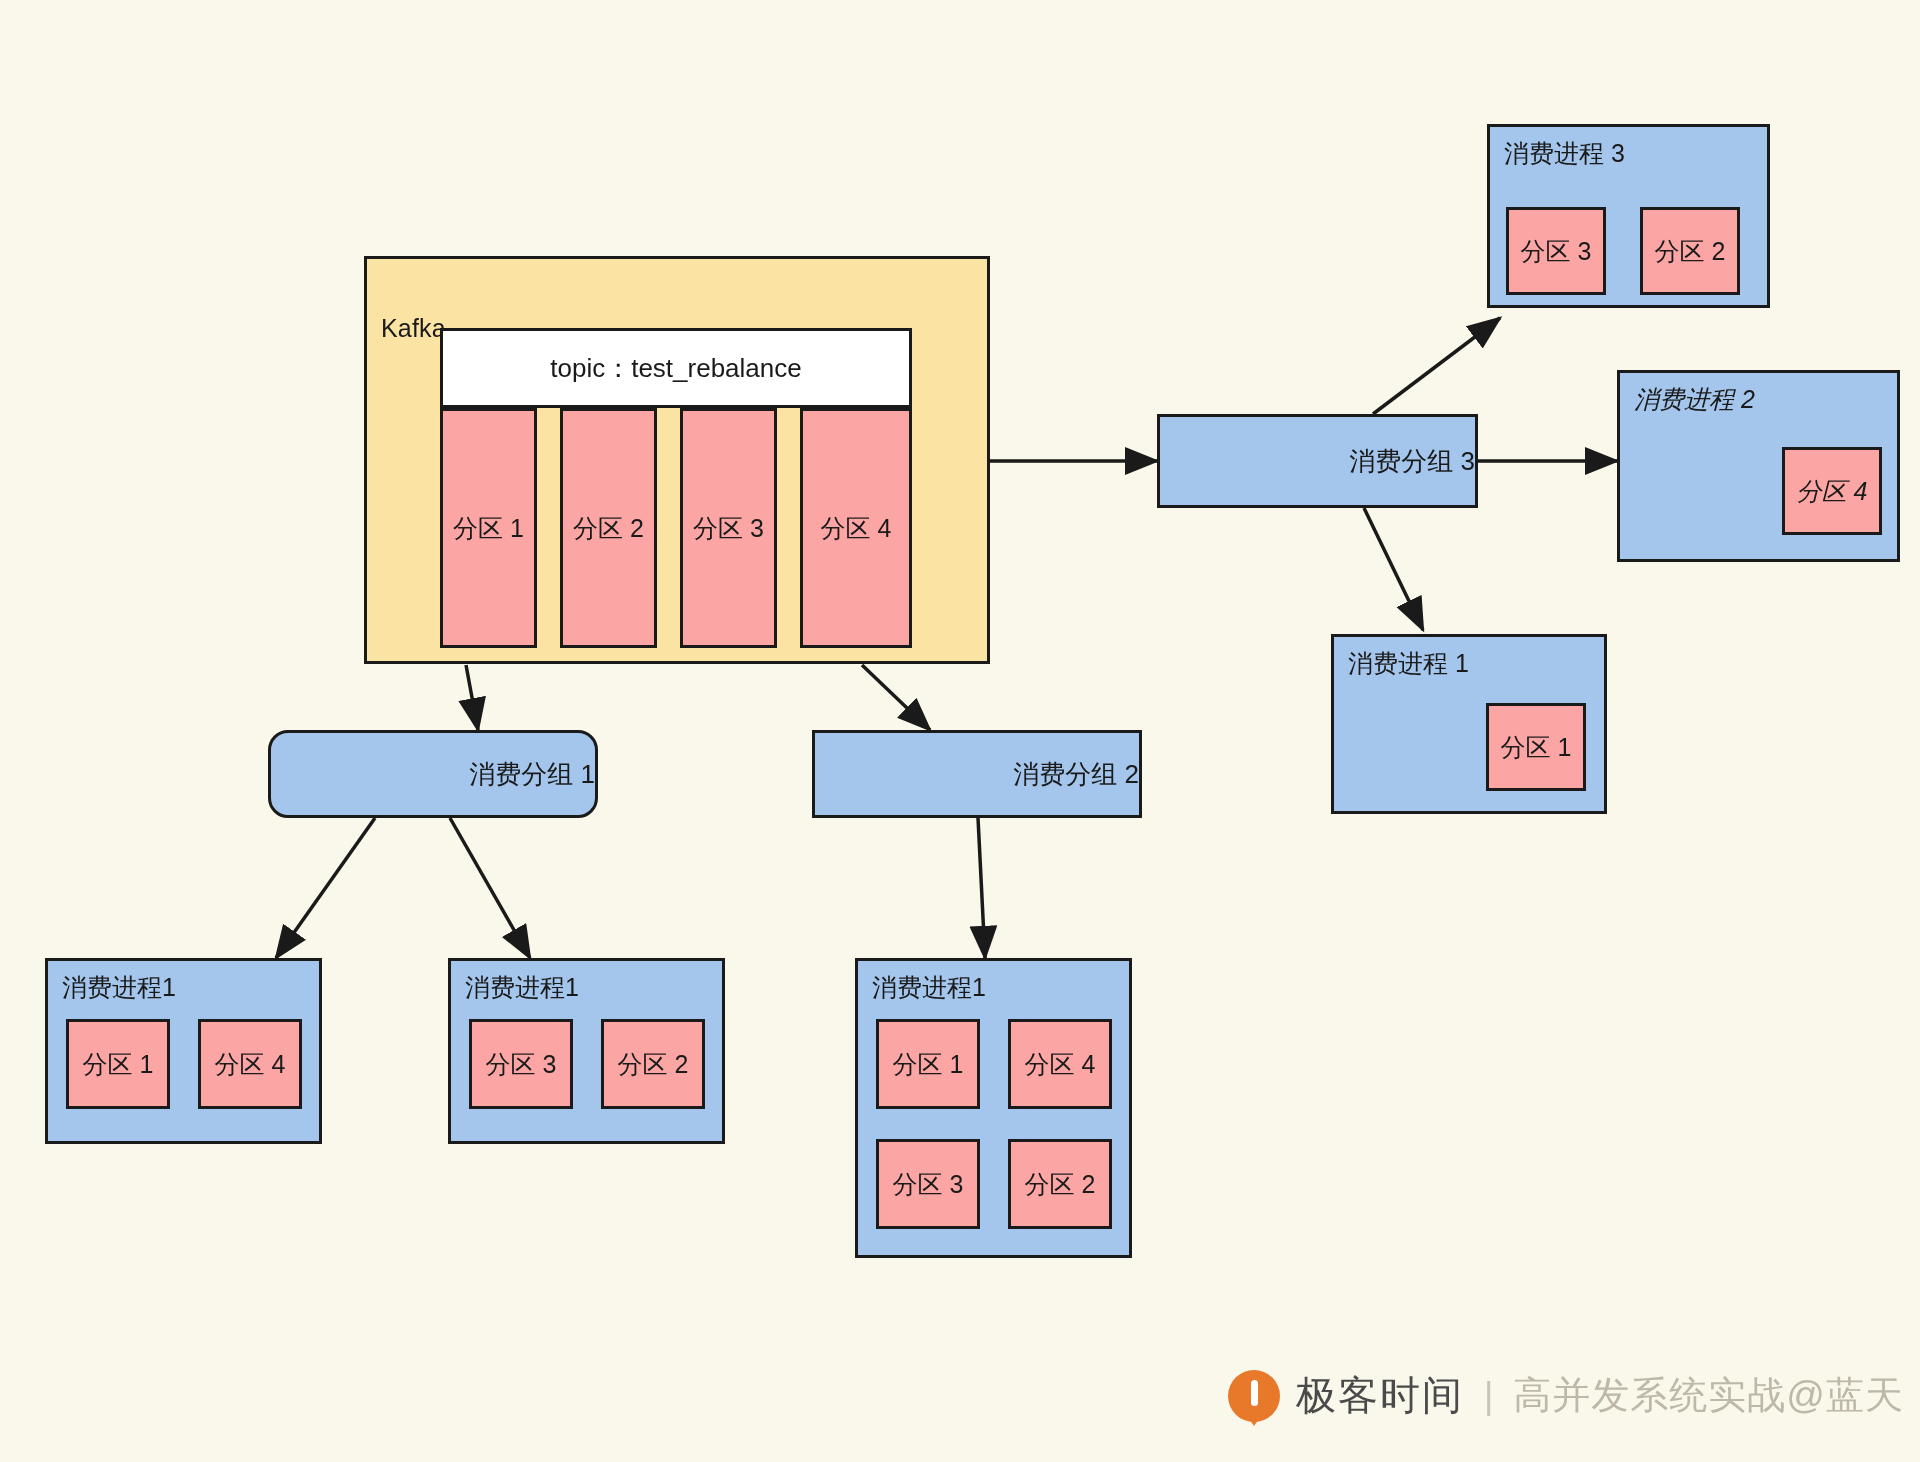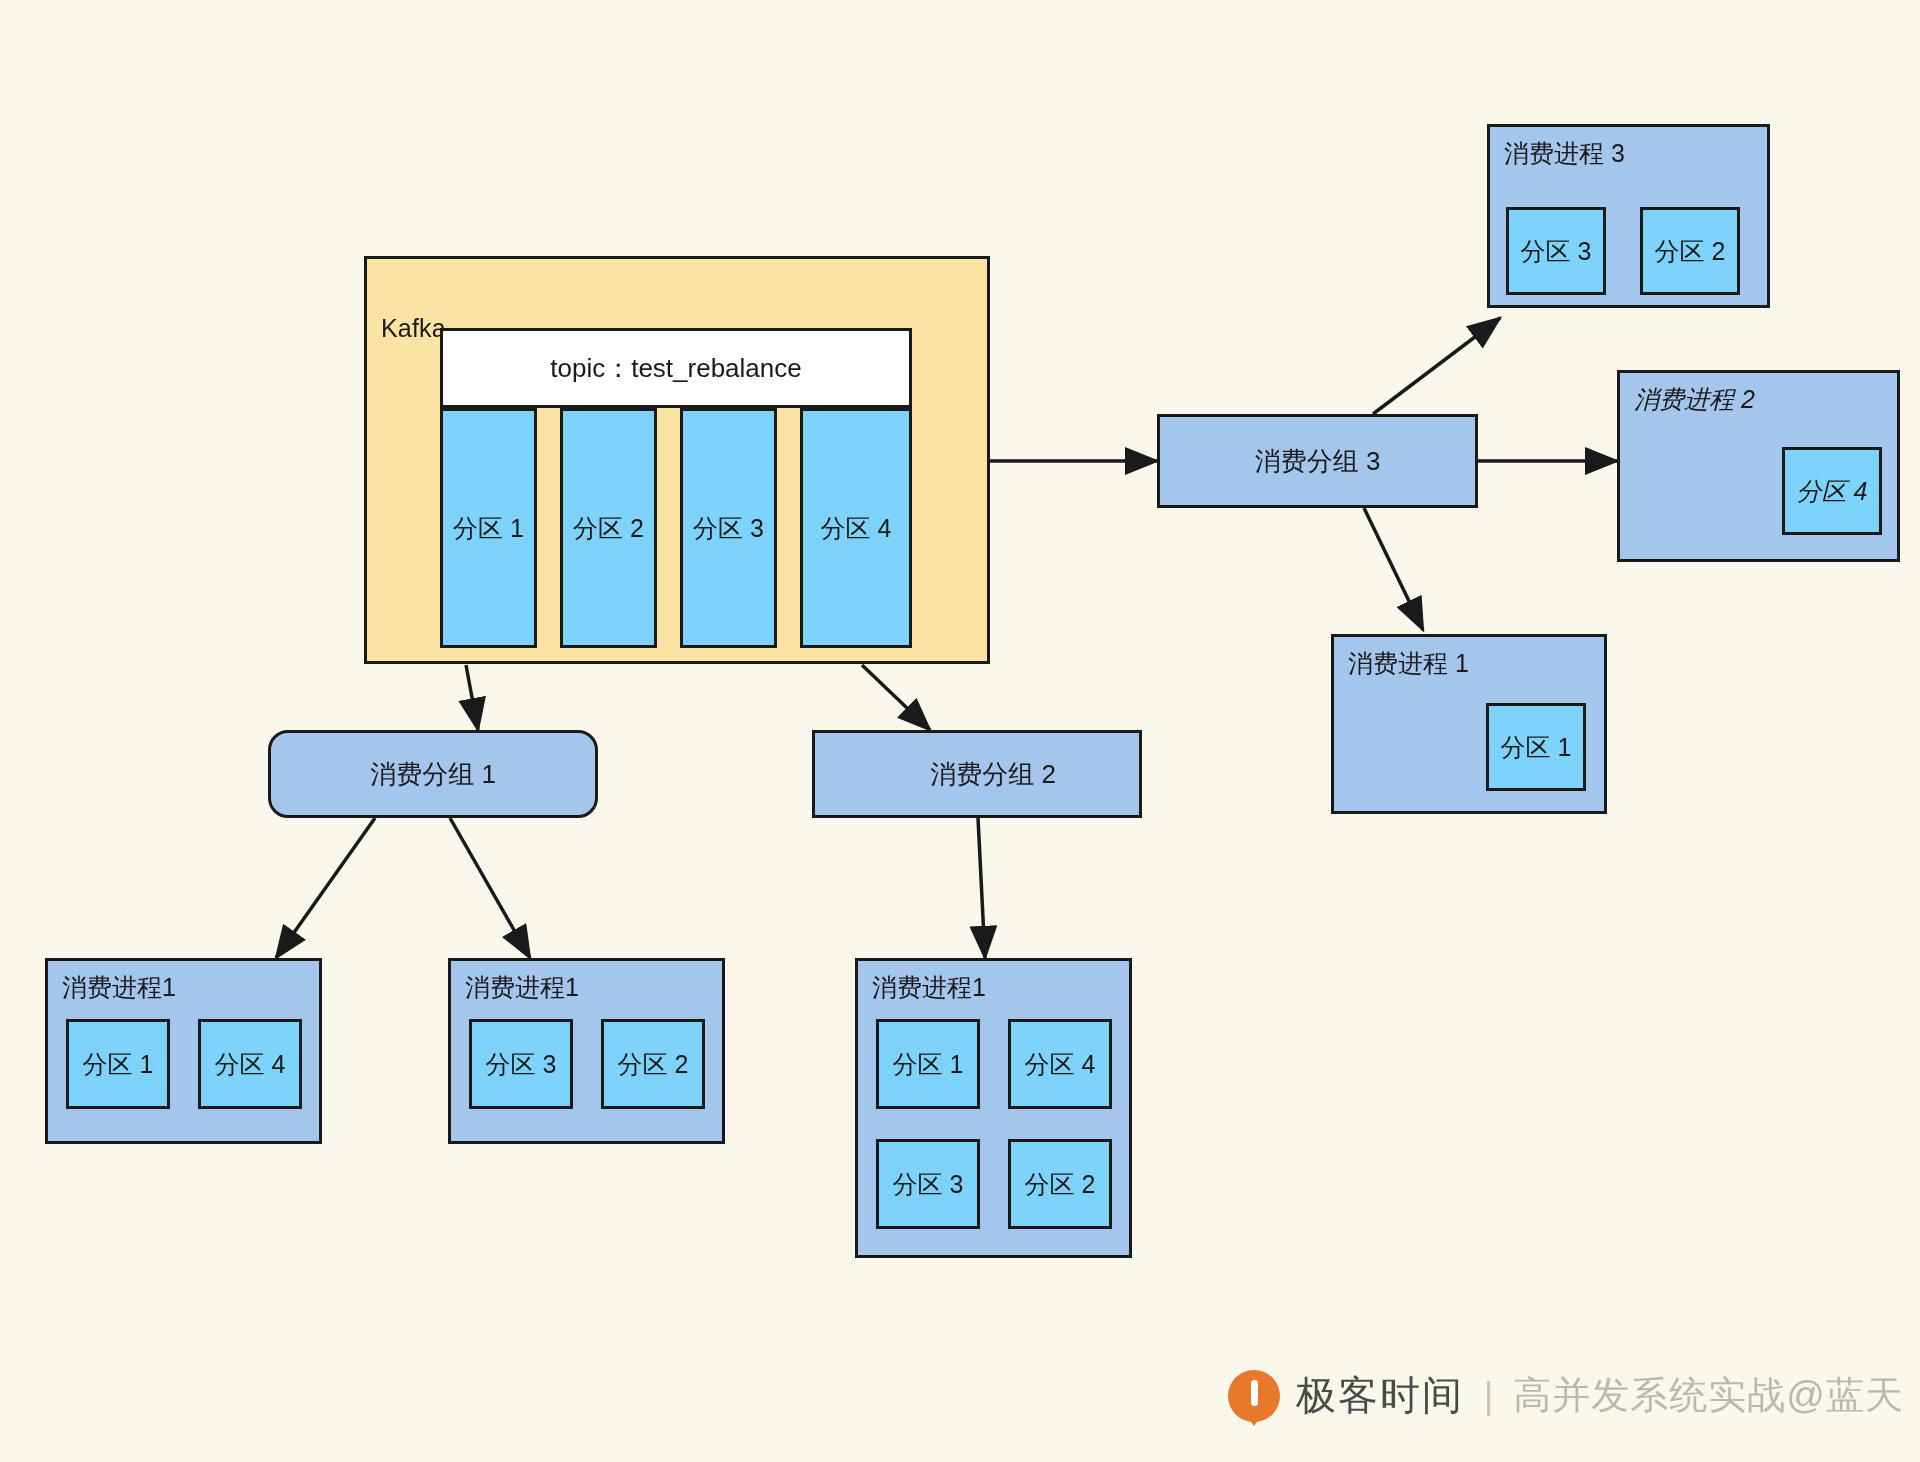--- a/index.html
+++ b/index.html
@@ -30,29 +30,29 @@
     box-sizing: border-box;
     border: 3px solid #1A1A1A;
   }
   .kafka-box {
     background: #FBE3A4;
   }
   .group-box {
     background: #A4C6EC;
     display: flex;
     align-items: center;
-    justify-content: center;
+    justify-content: flex-end;
   }
   .proc-box {
     background: #A4C6EC;
   }
   .white-box {
     position: absolute;
     box-sizing: border-box;
-    background: #7dd3fc;
+    background: #fca5a5;
     border: 3px solid #1A1A1A;
     display: flex;
     align-items: center;
     justify-content: center;
   }
 
   .kafka-label {
     position: absolute;
     left: 14px;
     top: 12px;

